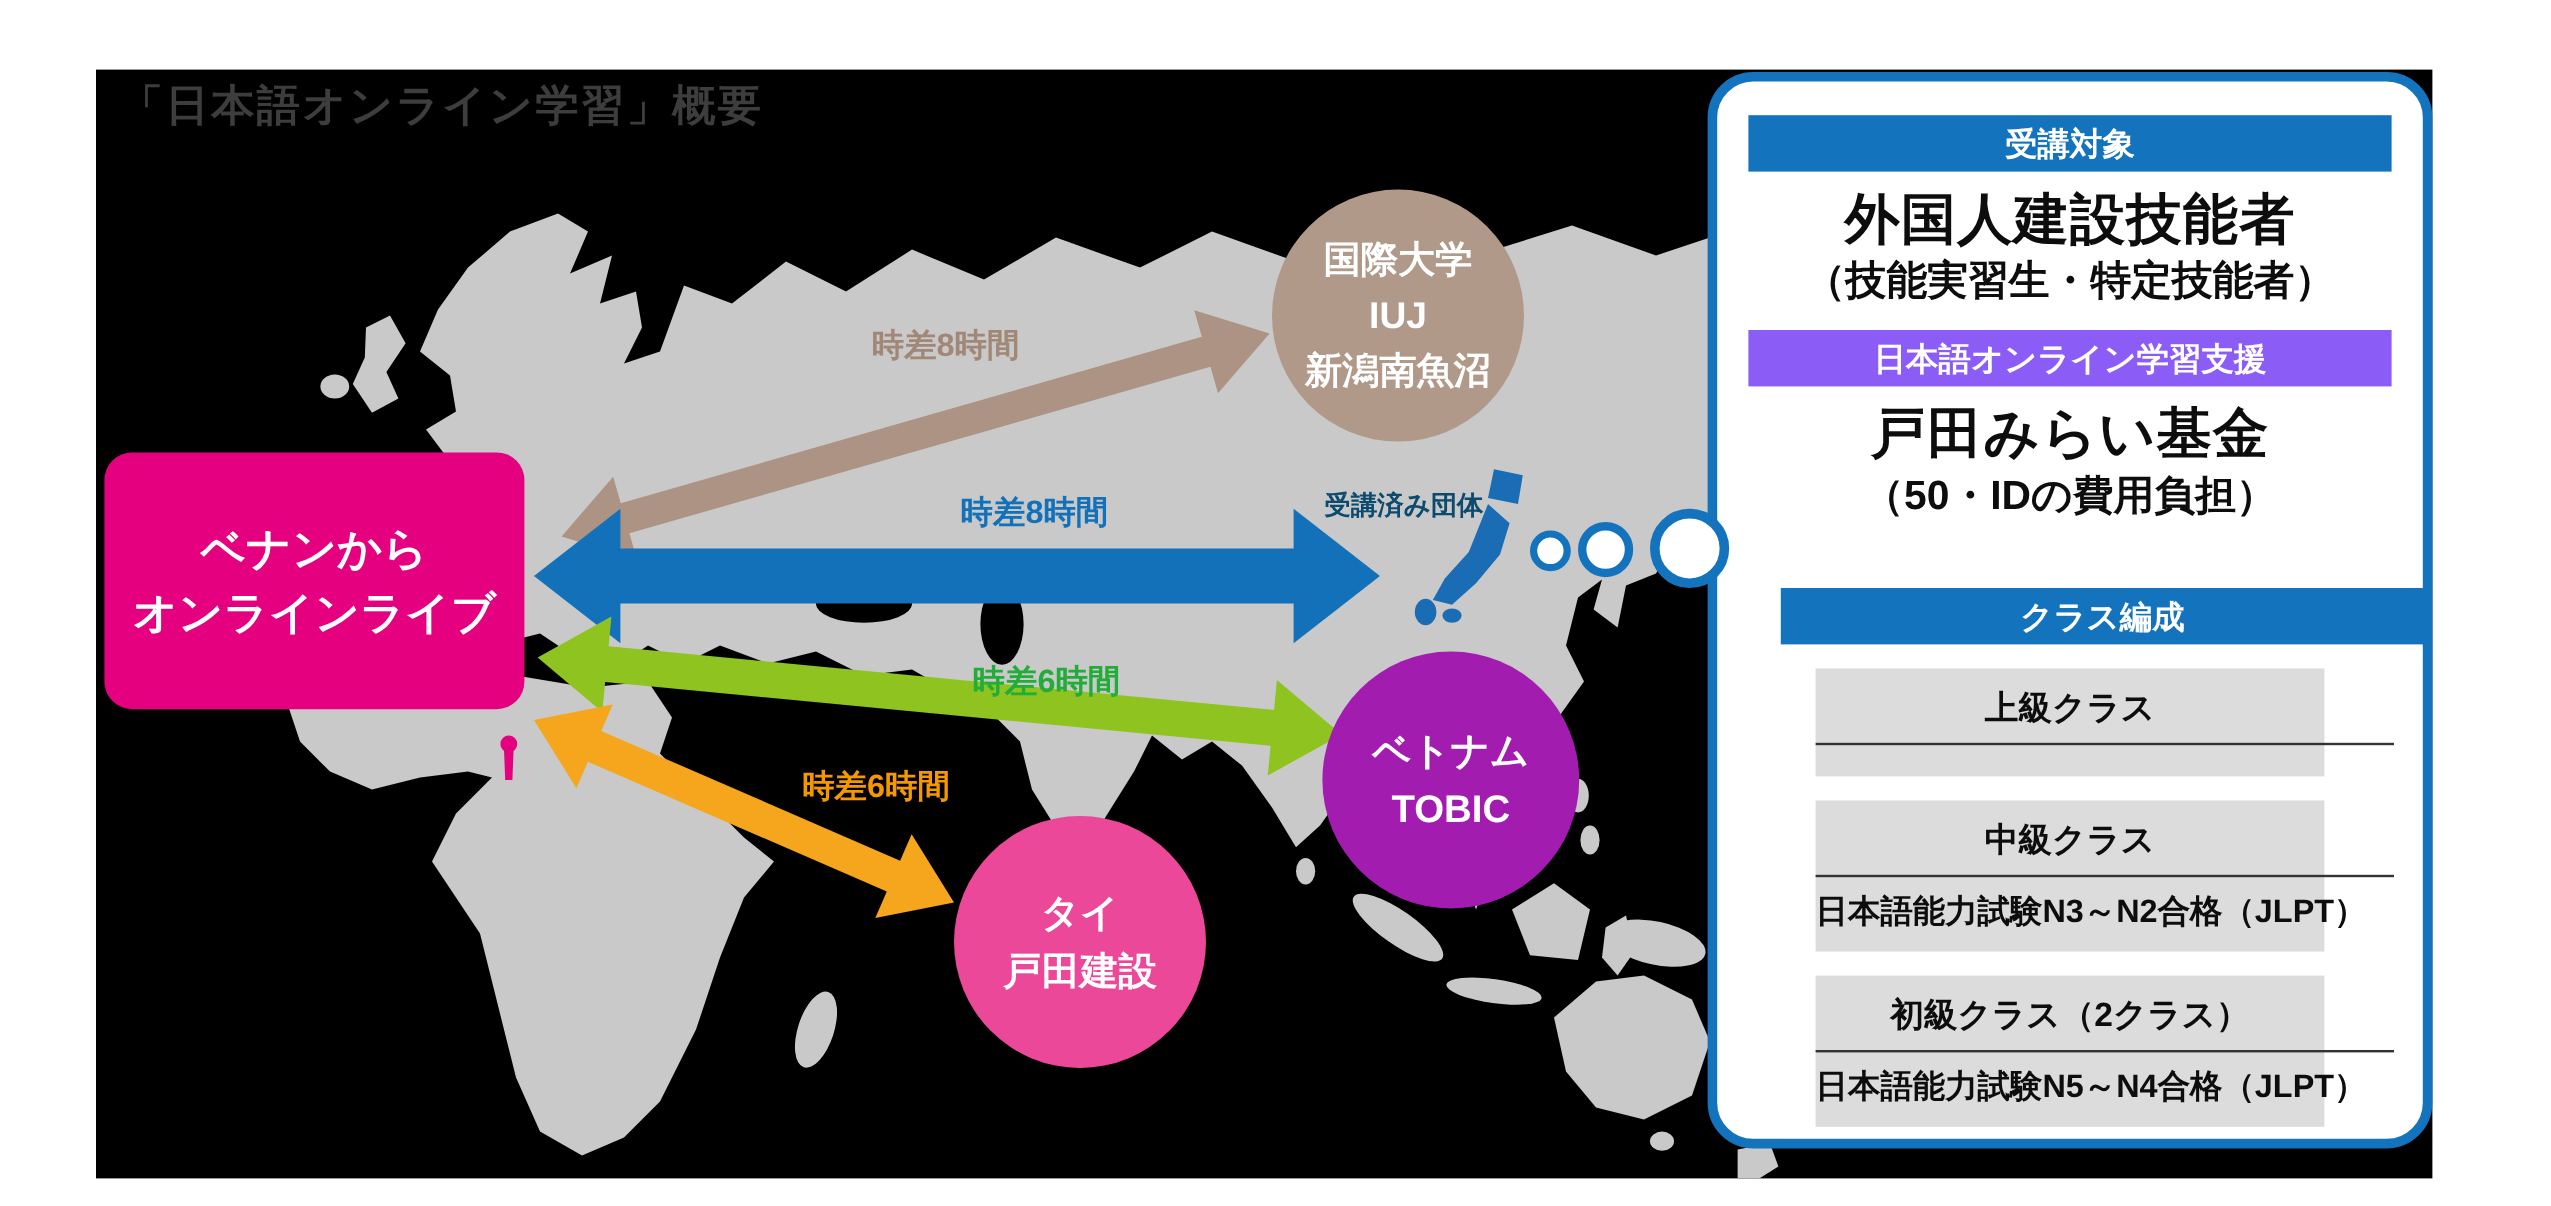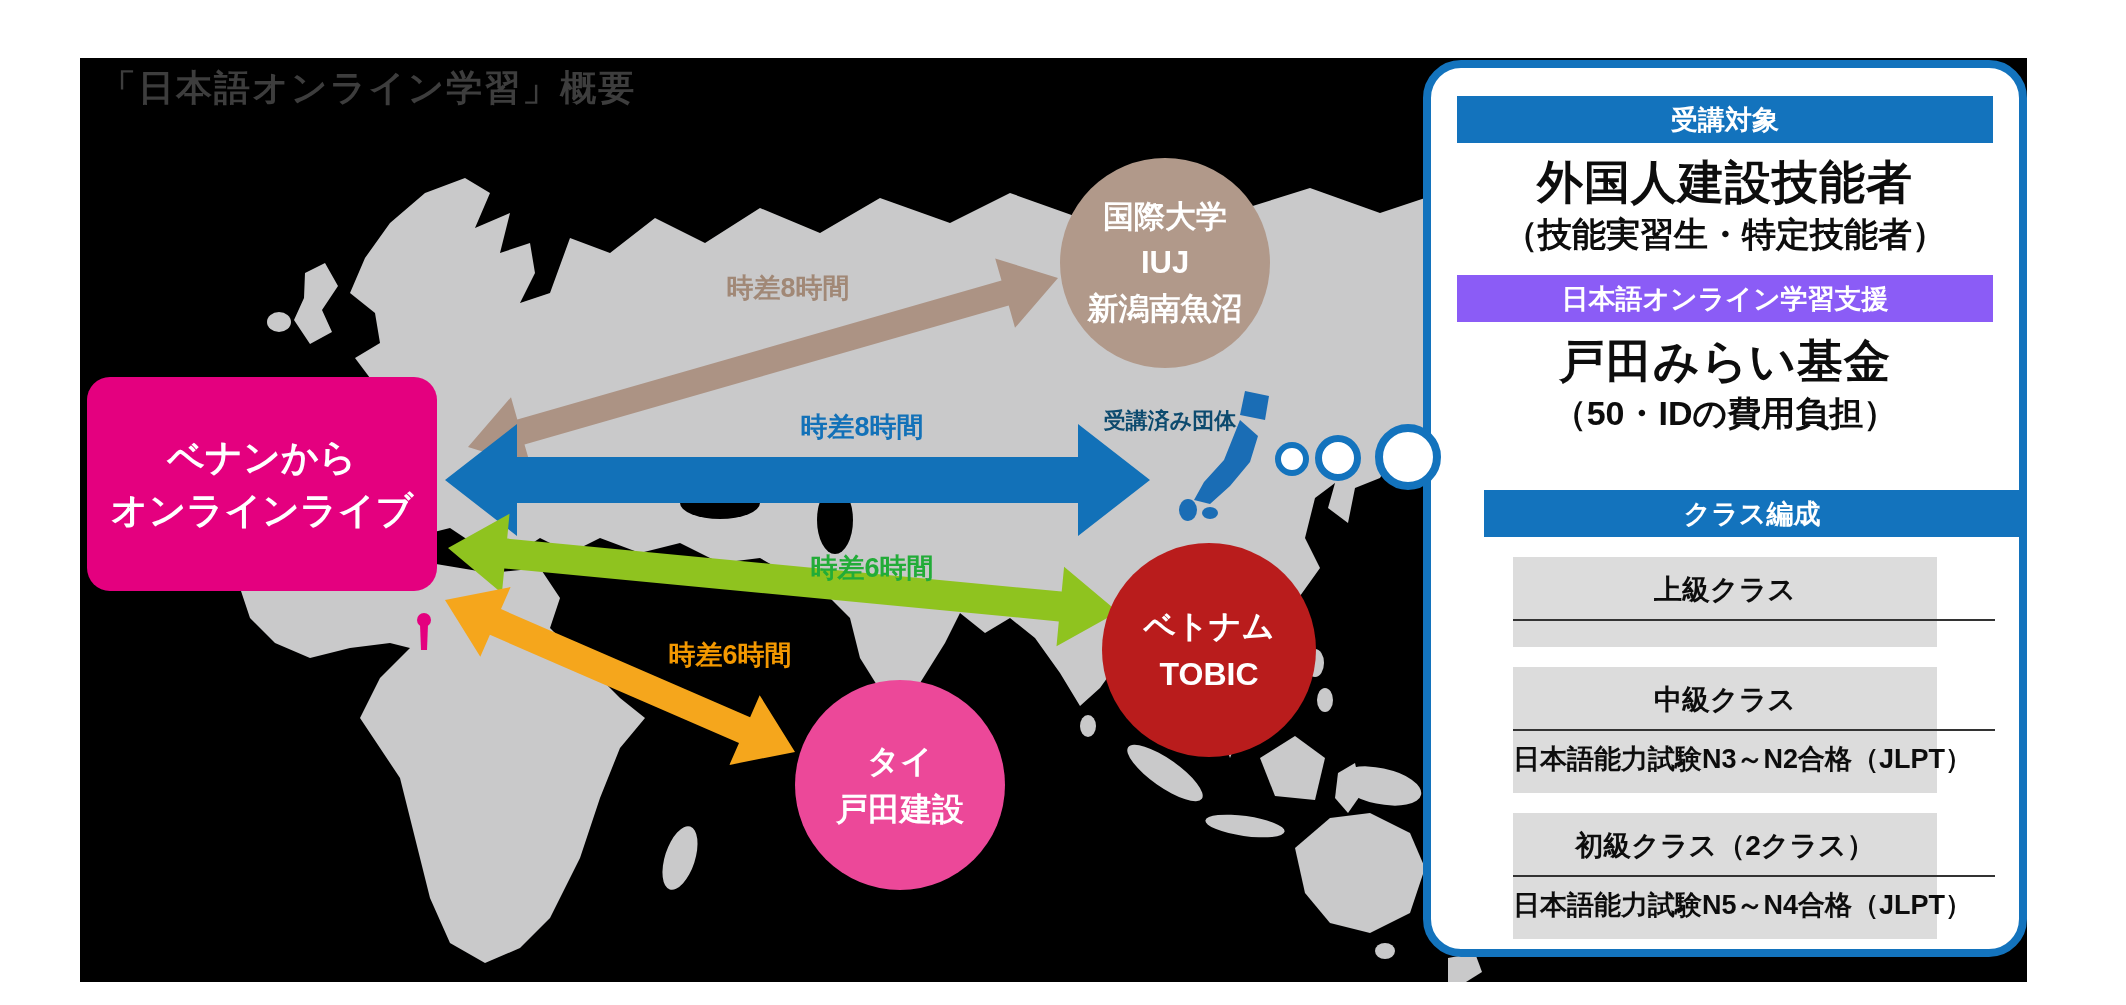--- a/index.html
+++ b/index.html
@@ -133,21 +133,21 @@
   <span>オンラインライブ</span>
 </div>
 
 <div id="node-iuj" class="abs node" style="background: rgb(177, 153, 138);">
   <span>国際大学</span>
   <span>IUJ</span>
   <span>新潟南魚沼</span>
 </div>
 <div id="map-note" class="abs">受講済み団体</div>
 
-<div id="node-vietnam" class="abs node" style="background: #b91c1c;">
+<div id="node-vietnam" class="abs node" style="background: #a21caf;">
   <span>ベトナム</span>
   <span>TOBIC</span>
 </div>
 
 <div id="node-thailand" class="abs node" style="background: #ec4899;">
   <span>タイ</span>
   <span>戸田建設</span>
 </div>
 
 <div id="tdiff-0" class="abs tdiff" style="color: rgb(161, 136, 118);">時差8時間</div>

